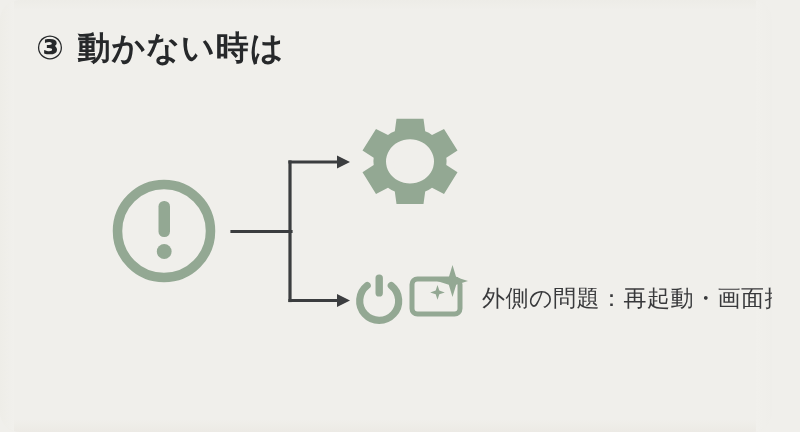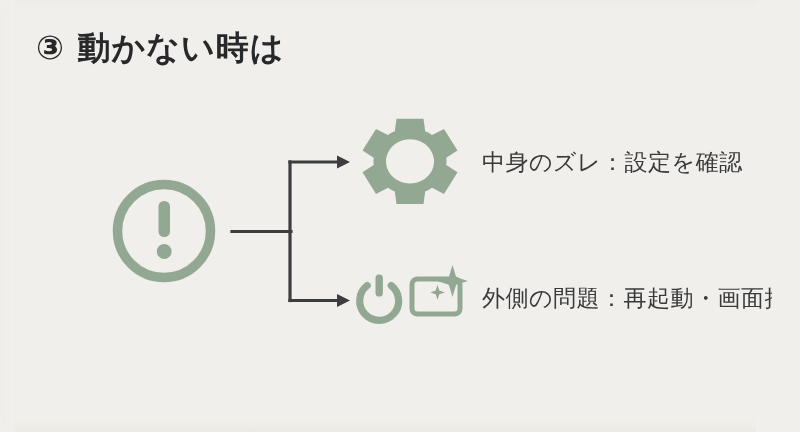--- a/index.html
+++ b/index.html
@@ -162,17 +162,16 @@
     </g>
 
     <g>
       <rect x="412" y="279" width="48" height="35" rx="5.5" fill="none" stroke="#93a893" stroke-width="5"></rect>
       <path d="M 452.5 265 L 456.2 277.2 L 468 281 L 456.2 284.8 L 452.5 297 L 448.8 284.8 L 437 281 L 448.8 277.2 Z" fill="#93a893"></path>
       <path d="M 437.5 285 L 439.3 290.6 L 444.8 292.4 L 439.3 294.2 L 437.5 299.8 L 435.7 294.2 L 430.2 292.4 L 435.7 290.6 Z" fill="#93a893"></path>
       <rect x="444" y="262" width="26" height="22" fill="#f0efeb" opacity="0"></rect>
     </g>
   </svg>
 
-  <div class="row-label" id="label-inner">中身のズレ：設定を確認</div>
 
   <div class="row-label" id="label-outer">外側の問題：再起動・画面拭き</div>
 
 </div>
 
 </body></html>

